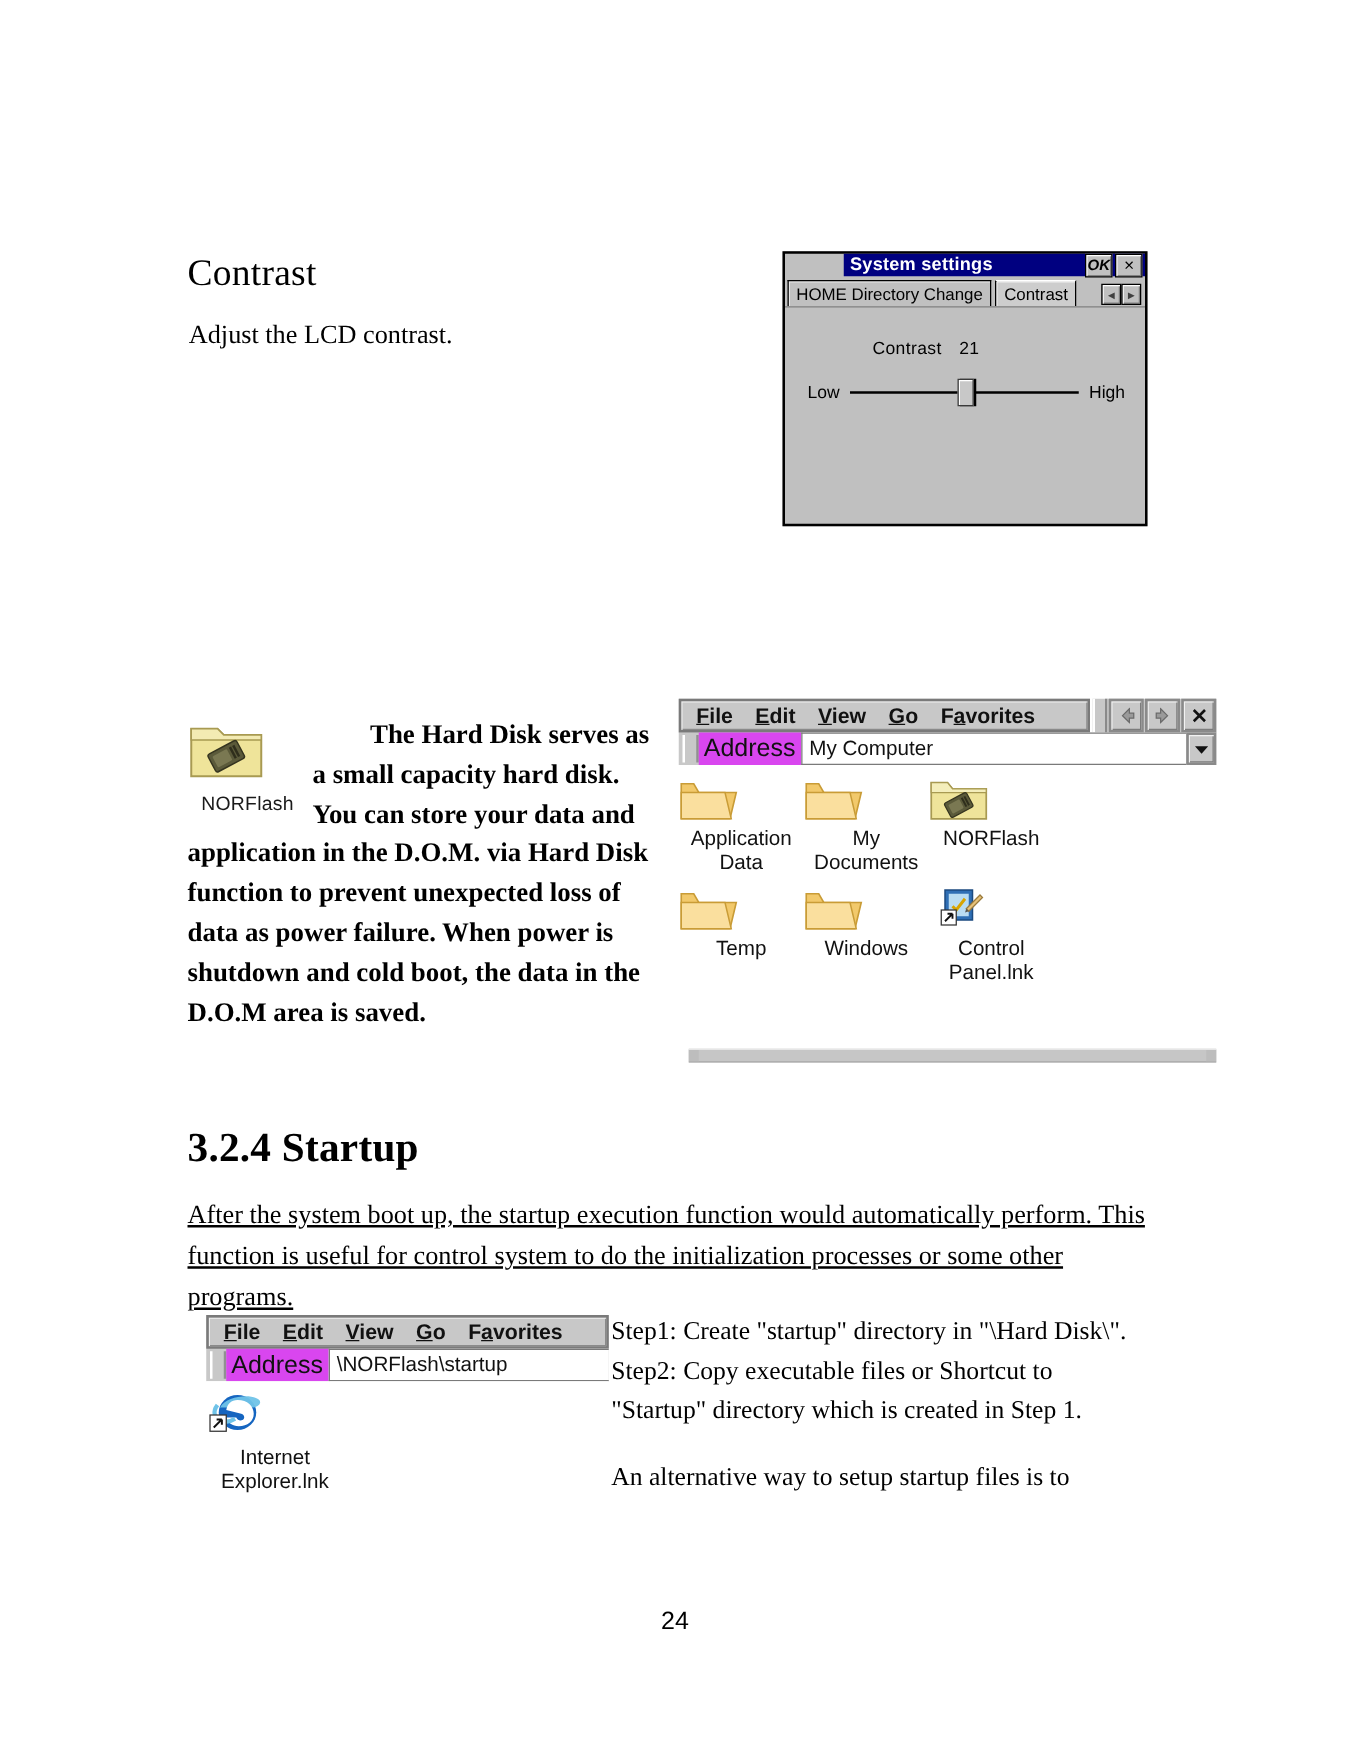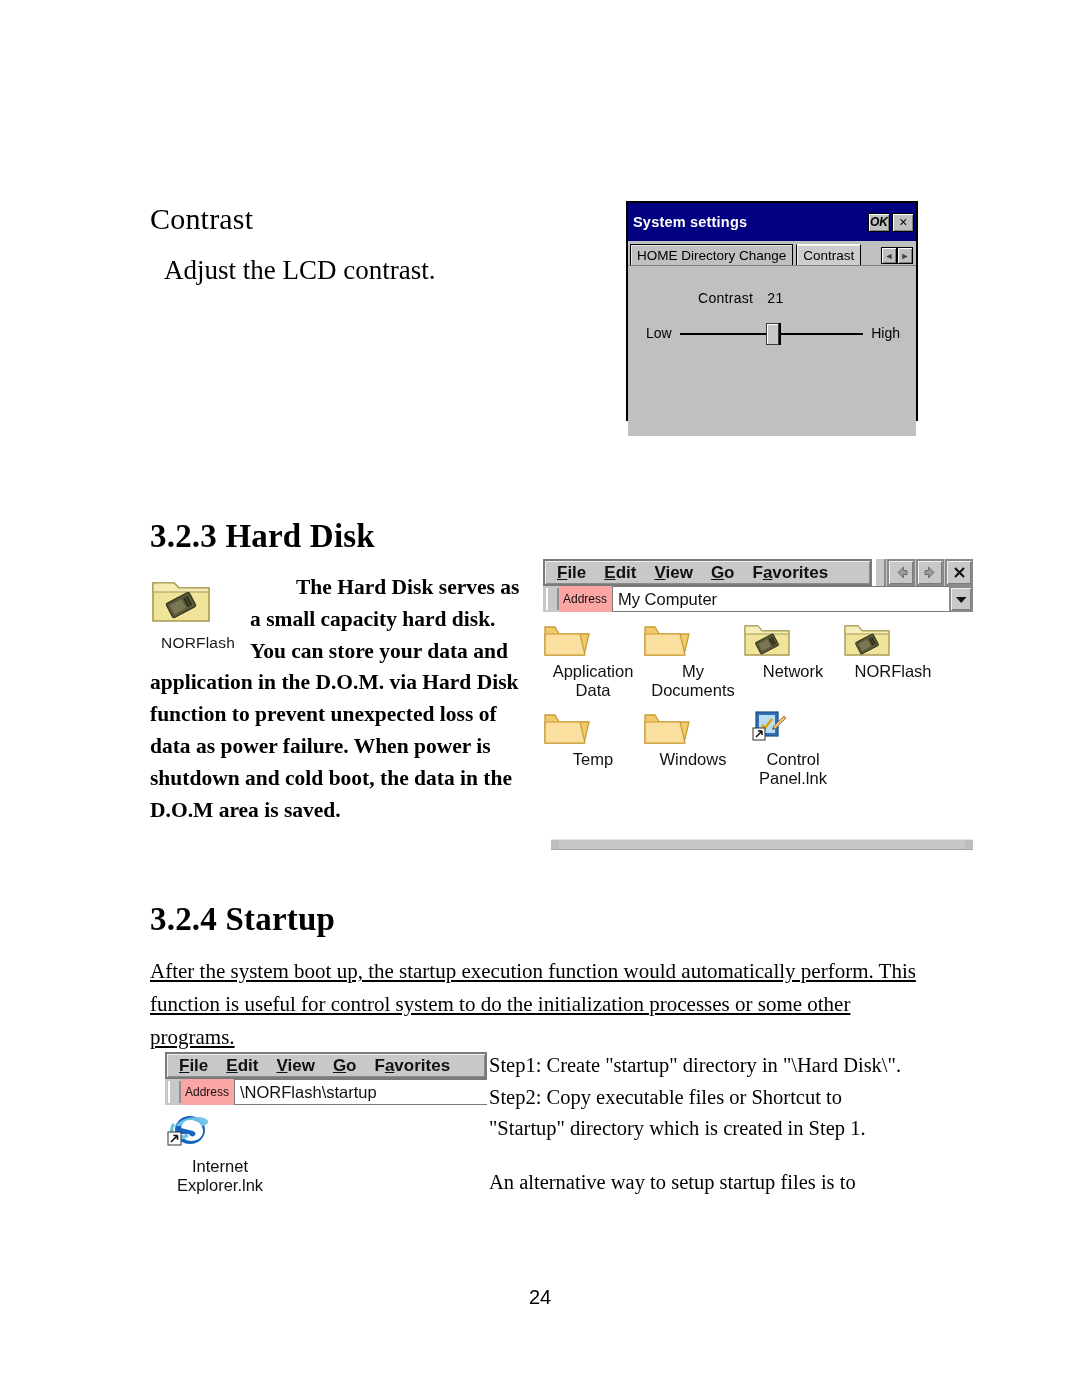--- a/index.html
+++ b/index.html
@@ -24,22 +24,22 @@
 
   .h-contrast {
     position: absolute;
     left: 150px; top: 202px;
     font-size: 30px;
     font-family: "Liberation Serif", serif;
     letter-spacing: .2px;
   }
   .p-contrast {
     position: absolute;
-    left: 164px; top: 255px;
-    font-size: 27px;
+    left: 151px; top: 255px;
+    font-size: 21px;
   }
 
   .h-harddisk {
     position: absolute;
     left: 150px; top: 518px;
     font-size: 33px;
     font-weight: bold;
     letter-spacing: .2px;
   }
   .h-startup {
@@ -109,26 +109,27 @@
   .sysdlg {
     position: absolute;
     left: 626px; top: 201px;
     width: 292px; height: 220px;
     background: #c0c0c0;
     border: 2px solid #000;
     box-sizing: border-box;
     font-family: "Liberation Sans", sans-serif;
   }
   .sysdlg-title {
-    height: 38px;
+    height: 18px;
     background: #000080;
     display: flex;
     align-items: center;
     padding-left: 5px;
     box-sizing: border-box;
+    margin-left: 47px;
   }
   .sysdlg-title-text {
     color: #fff;
     font-size: 14.5px;
     font-weight: bold;
     letter-spacing: .2px;
     flex: 1;
   }
   .tb-btn {
     width: 22px; height: 19px;
@@ -291,23 +292,23 @@
   .ce-addr-grip {
     width: 9px;
     background: #c8c8c8;
     border-left: 2px solid #fff;
     border-right: 2px solid #909090;
     margin: 2px 0 2px 3px;
   }
   .ce-addr-label {
     display: flex; align-items: center;
     padding: 0 5px 0 4px;
-    font-size: 12px;
+    font-size: 20px;
     color: #111;
-    background: #fca5a5;
+    background: #d946ef;
   }
   .ce-addr-input {
     flex: 1;
     background: #fff;
     border: 1px solid #7a7a7a;
     border-right: none;
     display: flex; align-items: center;
     padding-left: 5px;
     font-size: 16.5px;
     color: #111;
@@ -408,21 +409,20 @@
         <span class="slider-cap">Low</span>
         <span class="slider-track-wrap">
           <span class="slider-track"></span>
           <span class="slider-thumb" style="left: 47%;"></span>
         </span>
         <span class="slider-cap">High</span>
       </div>
     </div>
   </div>
 
-  <div class="h-harddisk">3.2.3 Hard Disk</div>
 
   <div class="hd-body">
     <span class="norflash-block">
       <svg width="62" height="52" viewBox="0 0 62 52">
         <path d="M3 9 L3 47 L59 47 L59 14 L29 14 L24 9 Z" fill="#efe49a" stroke="#a89a52" stroke-width="1.6"></path>
         <path d="M3 9 L24 9 L29 14 L59 14 L59 18 L3 18 Z" fill="#f3ebb3" stroke="#a89a52" stroke-width="1.2"></path>
         <g transform="translate(31 31) rotate(-28)">
           <rect x="-13" y="-8" width="26" height="16" rx="2" fill="#5b5a3a" stroke="#35341f" stroke-width="1.2"></rect>
           <rect x="-10" y="-5" width="13" height="10" rx="1" fill="#7a7852"></rect>
           <rect x="5" y="-5" width="2" height="10" fill="#2f2e1c"></rect>
@@ -490,45 +490,32 @@
 
         <div class="ce-iconcell">
           <svg width="48" height="40" viewBox="0 0 48 40">
             <path d="M2 7 L2 35 L41 35 L46 14 L16 14 L12 7 Z" fill="#f2c96b" stroke="#c99c36" stroke-width="1.3"></path>
             <path d="M2 14 L37 14 L42 35 L2 35 Z" fill="#fadf9e" stroke="#c99c36" stroke-width="1.2"></path>
           </svg>
           <div class="cap">My
 Documents</div>
         </div>
 
+
         <div class="ce-iconcell">
           <svg width="48" height="40" viewBox="0 0 48 40">
             <path d="M2 6 L2 35 L46 35 L46 11 L19 11 L15 6 Z" fill="#efe49a" stroke="#a89a52" stroke-width="1.4"></path>
             <path d="M2 6 L15 6 L19 11 L46 11 L46 14 L2 14 Z" fill="#f4eebb" stroke="#a89a52" stroke-width="1"></path>
             <g transform="translate(24 24) rotate(-28)">
               <rect x="-10" y="-6.5" width="20" height="13" rx="1.6" fill="#5b5a3a" stroke="#35341f" stroke-width="1"></rect>
               <rect x="-7.5" y="-4" width="10" height="8" rx="1" fill="#7a7852"></rect>
               <rect x="4" y="-4" width="1.6" height="8" fill="#2f2e1c"></rect>
               <rect x="6.4" y="-4" width="1.6" height="8" fill="#2f2e1c"></rect>
             </g>
           </svg>
-          <div class="cap">Network</div>
-        </div>
-
-        <div class="ce-iconcell">
-          <svg width="48" height="40" viewBox="0 0 48 40">
-            <path d="M2 6 L2 35 L46 35 L46 11 L19 11 L15 6 Z" fill="#efe49a" stroke="#a89a52" stroke-width="1.4"></path>
-            <path d="M2 6 L15 6 L19 11 L46 11 L46 14 L2 14 Z" fill="#f4eebb" stroke="#a89a52" stroke-width="1"></path>
-            <g transform="translate(24 24) rotate(-28)">
-              <rect x="-10" y="-6.5" width="20" height="13" rx="1.6" fill="#5b5a3a" stroke="#35341f" stroke-width="1"></rect>
-              <rect x="-7.5" y="-4" width="10" height="8" rx="1" fill="#7a7852"></rect>
-              <rect x="4" y="-4" width="1.6" height="8" fill="#2f2e1c"></rect>
-              <rect x="6.4" y="-4" width="1.6" height="8" fill="#2f2e1c"></rect>
-            </g>
-          </svg>
           <div class="cap">NORFlash</div>
         </div>
       </div>
 
       <div class="ce-iconrow">
 
 
         <div class="ce-iconcell">
           <svg width="48" height="40" viewBox="0 0 48 40">
             <path d="M2 7 L2 35 L41 35 L46 14 L16 14 L12 7 Z" fill="#f2c96b" stroke="#c99c36" stroke-width="1.3"></path>

